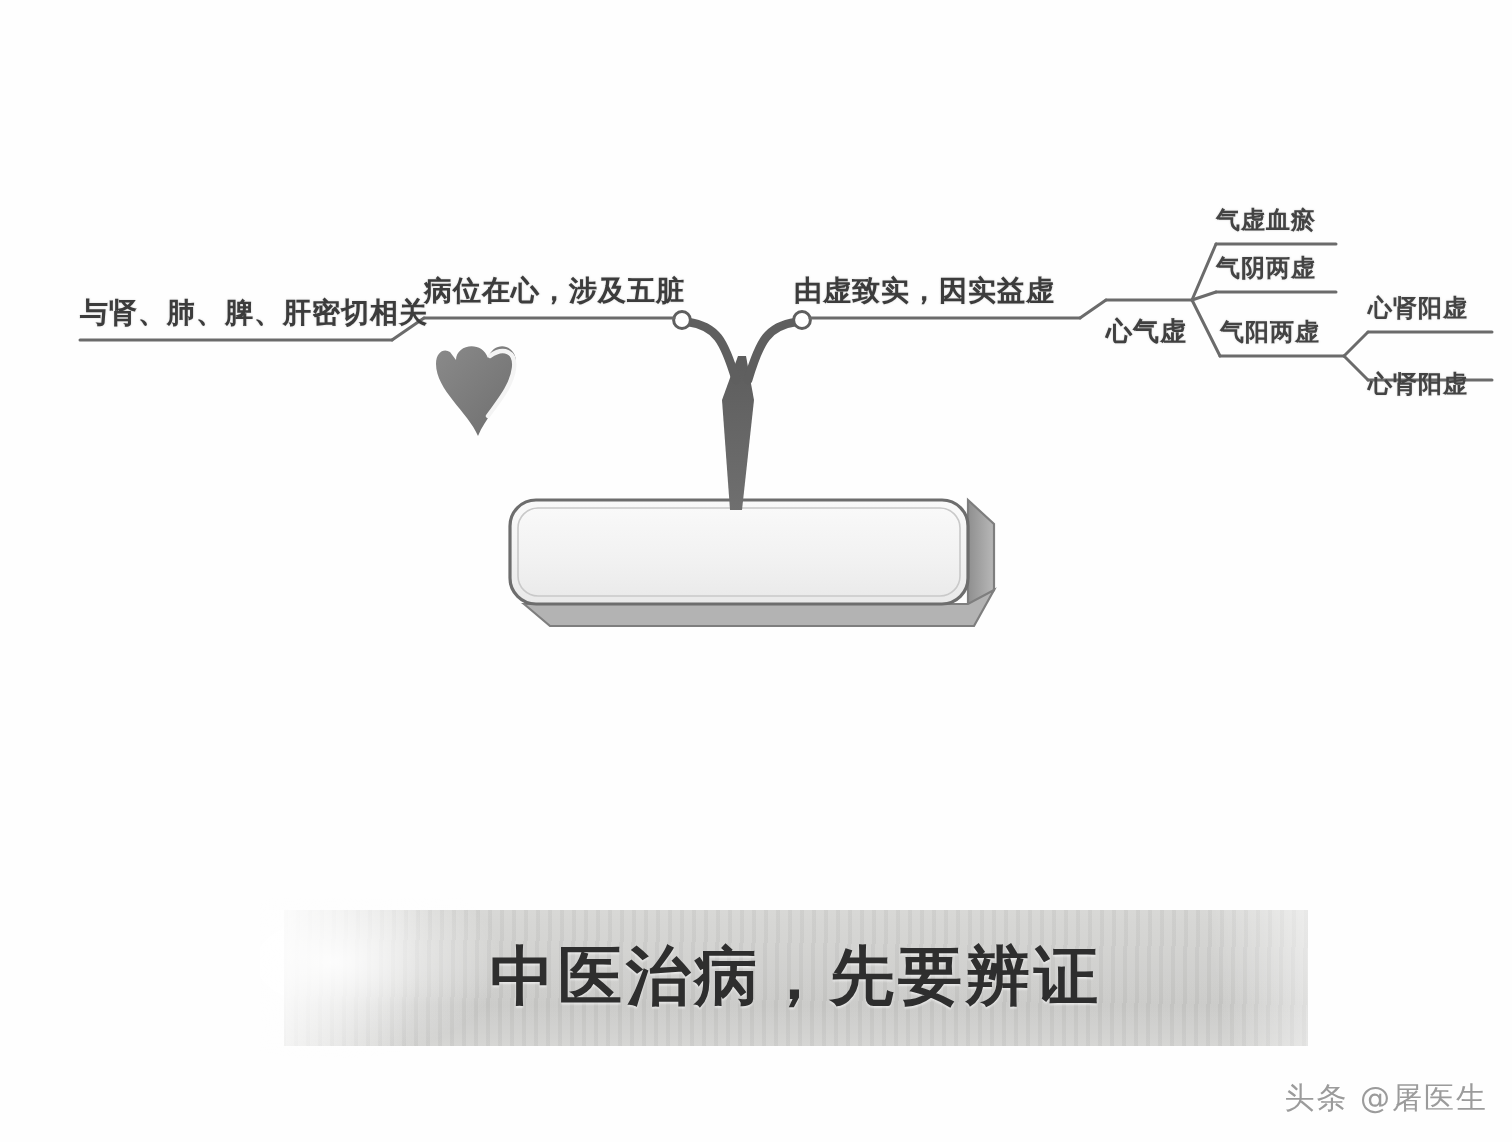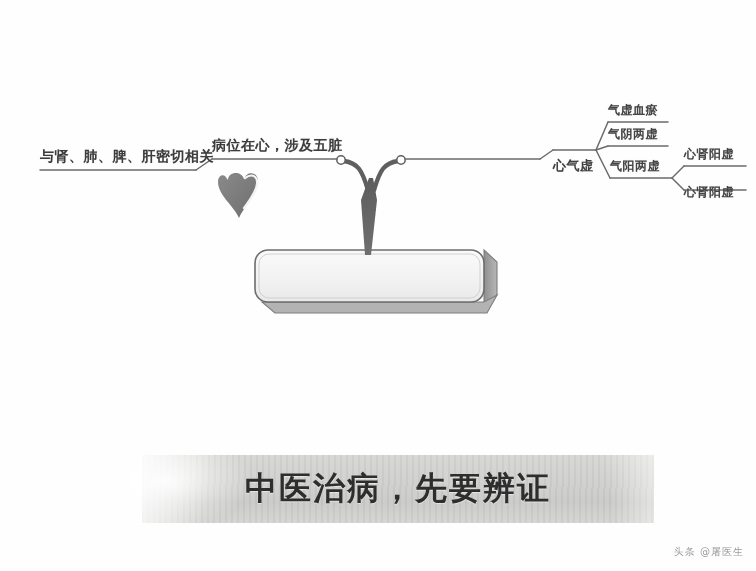--- a/index.html
+++ b/index.html
@@ -110,21 +110,21 @@
     letter-spacing: 2px;
     font-family: "DejaVu Serif", "Liberation Serif", serif;
     text-shadow: 0 1px 1px rgba(255,255,255,0.5);
     white-space: nowrap;
   }
 
   #watermark {
     position: absolute;
     right: 12px;
     bottom: 12px;
-    font-size: 10px;
+    font-size: 15px;
     color: #8e8e8e;
     letter-spacing: 1px;
     white-space: nowrap;
     opacity: 0.88;
   }
 </style>
 </head>
 <body>
 
 <div id="figure-area">
@@ -209,20 +209,21 @@
                C 26 34, 10 23, 10 10
                C 10 4, 14 2, 17 4 Z" fill="url(#heartGrad)"></path>
       <path d="M 37 6 C 44 1, 50 4, 49 12 C 48 21, 41 29, 36 36" fill="none" stroke="#f4f4f4" stroke-width="2.2" stroke-linecap="round"></path>
     </g>
   </svg>
 
   <div class="node-label lbl-lvl1" style="left:40px; top:148px;">与肾、肺、脾、肝密切相关</div>
 
   <div class="node-label lbl-lvl1" style="left:212px; top:137px;">病位在心，涉及五脏</div>
 
+  <div class="node-label lbl-lvl1" style="left:397px; top:137px;">由虚致实，因实益虚</div>
 
   <div class="node-label lbl-lvl2" style="left:553px; top:130px;margin-top:27px;">心气虚</div>
 
   <div class="node-label lbl-lvl3" style="left:608px; top:102px;">气虚血瘀</div>
 
   <div class="node-label lbl-lvl3" style="left:608px; top:126px;">气阴两虚</div>
 
   <div class="node-label lbl-lvl3" style="left:610px; top:158px;">气阳两虚</div>
 
   <div class="node-label lbl-lvl3" style="left:684px; top:146px;">心肾阳虚</div>

